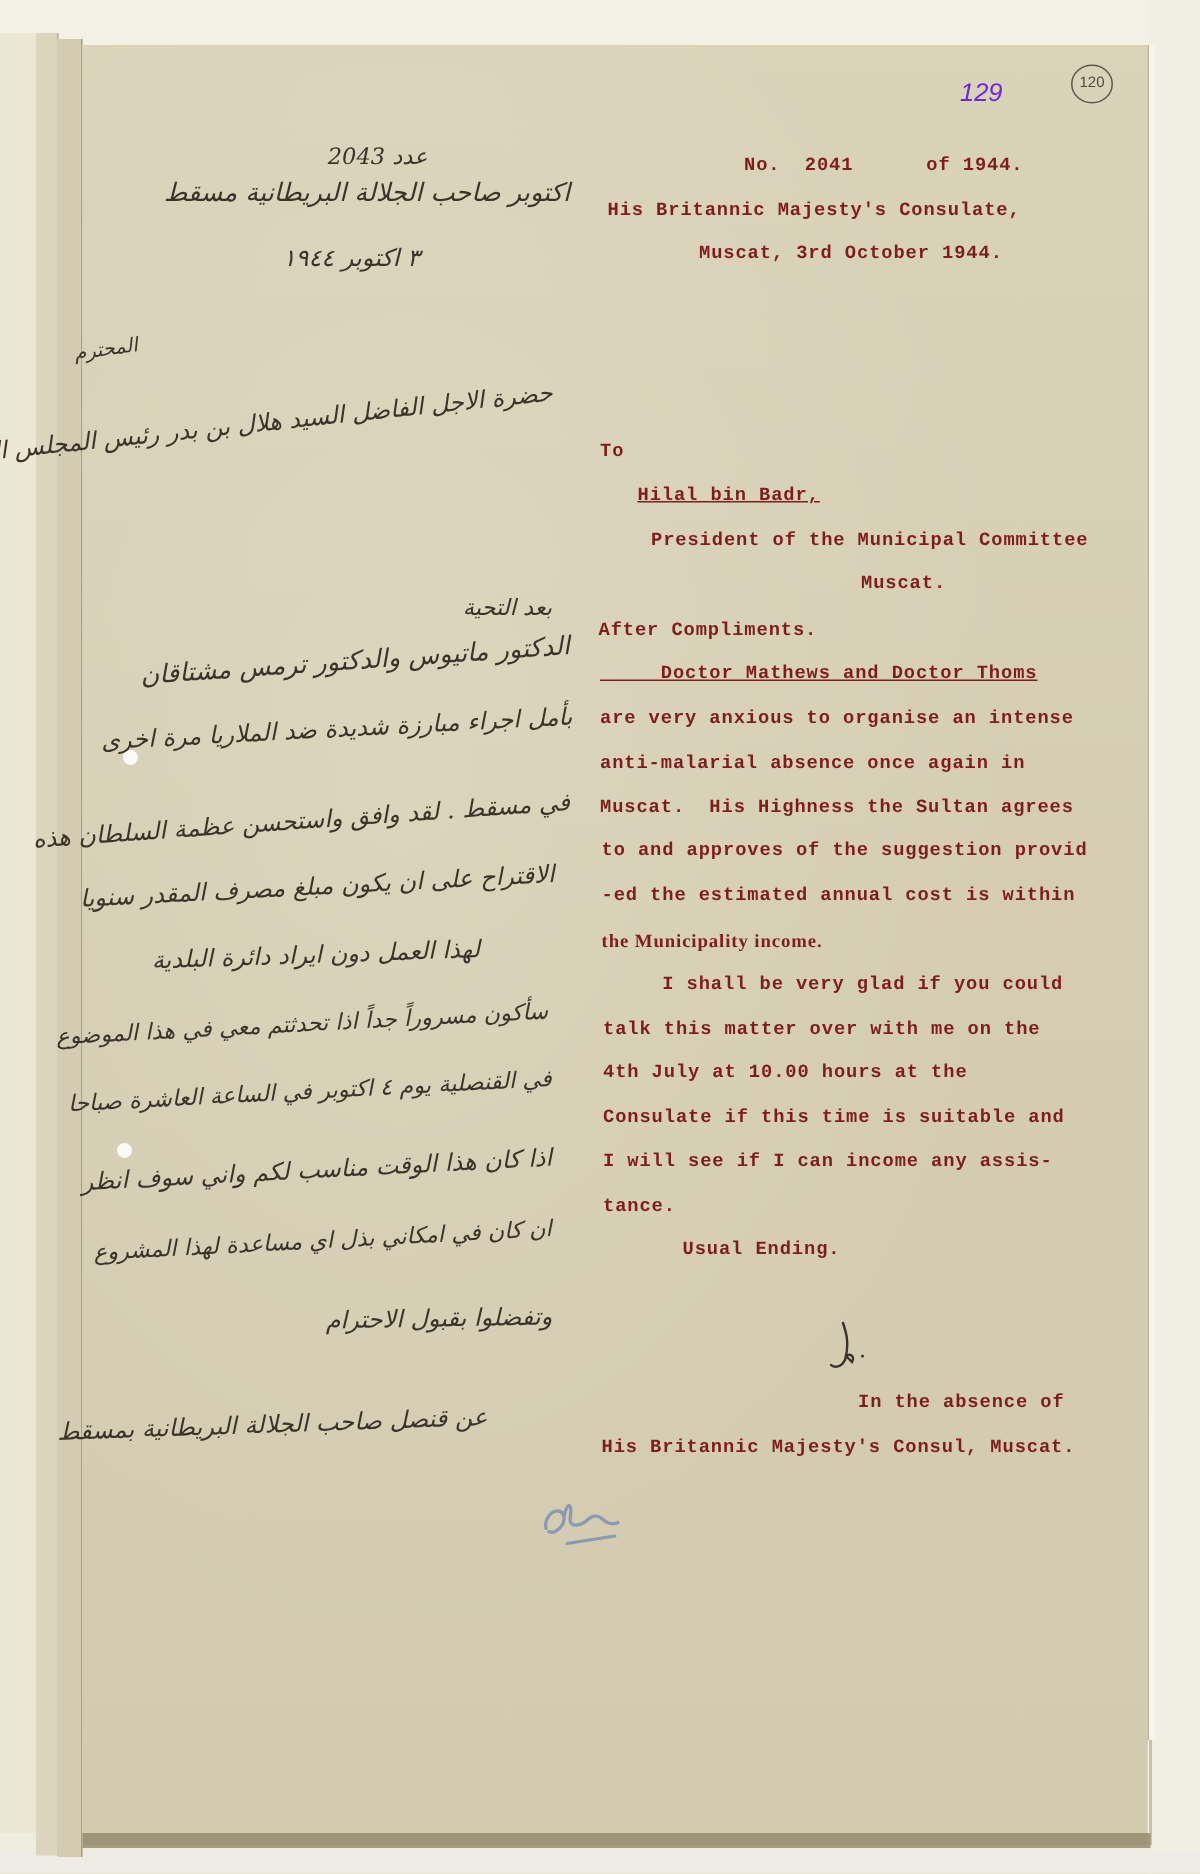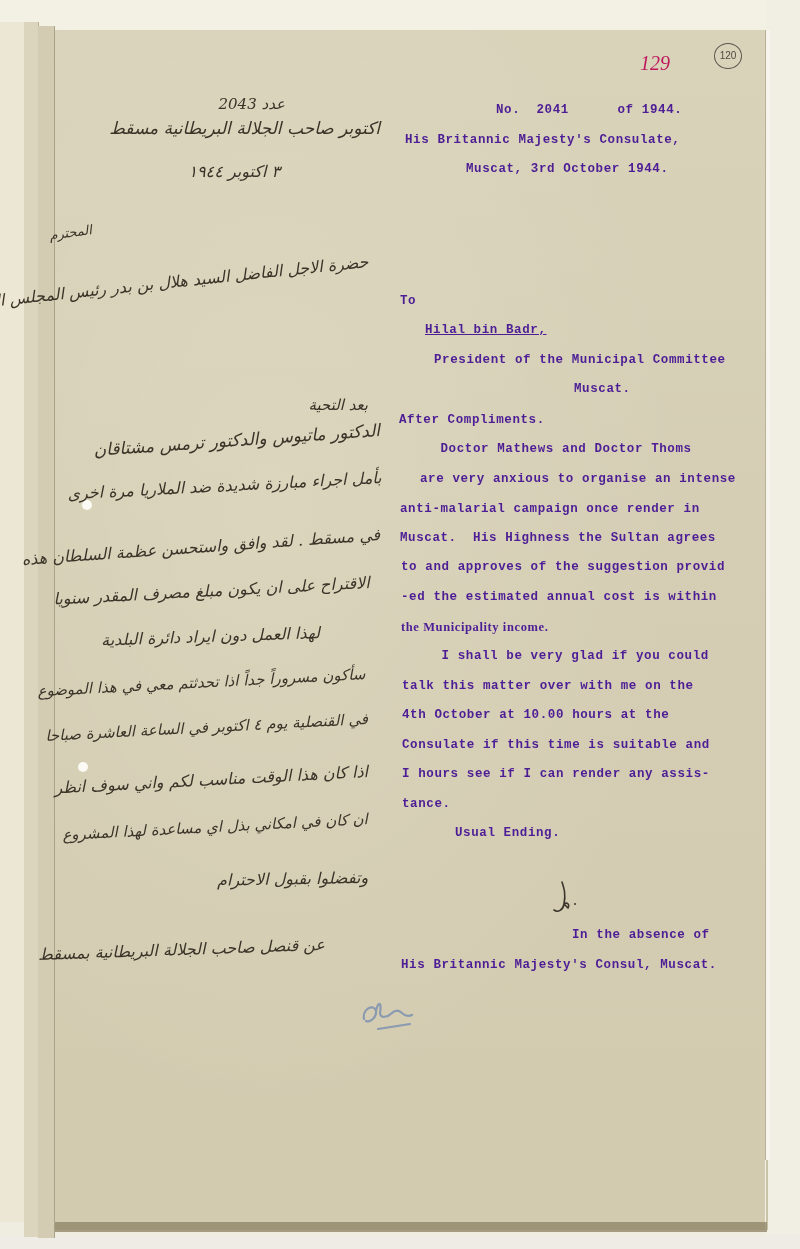--- a/index.html
+++ b/index.html
@@ -23,37 +23,37 @@
       background: #d6d0b6;
       background-image:
         radial-gradient(ellipse at 30% 40%, rgba(255,255,240,0.15), rgba(0,0,0,0) 60%),
         linear-gradient(180deg, #d9d3ba 0%, #d4cdb3 50%, #d3cbb0 100%);
       box-shadow: 1px 0 0 #f4f1e6, 3px 0 0 #c9c2a6;
     }
     .sheet-bottom-edge { position: absolute; left: 55px; top: 1222px; width: 712px; height: 10px; background: #8c8264; opacity: 0.75; }
     .sheet-right-line { position: absolute; left: 765px; top: 30px; width: 4px; height: 1130px; background: #f6f4ec; border-left: 1px solid #b9b198; }
 
     .typed {
-      position: absolute; color: #4c1d95; font-size: 12.5px; font-weight: bold;
+      position: absolute; color: #7f1d1d; font-size: 12.5px; font-weight: bold;
       letter-spacing: 0.6px; white-space: pre; line-height: 16px;
     }
     .hand {
       position: absolute; color: #3b3328; font-family: "DejaVu Serif", serif;
       direction: rtl; white-space: nowrap; font-size: 17px; font-style: italic;
       transform-origin: right center;
     }
     .folio-circle {
       position: absolute; left: 714px; top: 43px; width: 26px; height: 24px;
       border: 1.5px solid #5e574c; border-radius: 50%;
       font-family: "Liberation Sans", sans-serif; font-size: 10px; color: #4f4840;
       text-align: center; line-height: 24px;
     }
     .folio-old {
-      position: absolute; left: 640px; top: 52px; color: #be185d;
-      font-family: Liberation Serif, serif; font-style: italic; font-size: 20px;
+      position: absolute; left: 640px; top: 52px; color: #6d28d9;
+      font-family: Liberation Sans, sans-serif; font-style: italic; font-size: 17px;
     }
     .signature {
       position: absolute; left: 548px; top: 880px; width: 30px; height: 36px;
     }
     .blue-initials {
       position: absolute; left: 358px; top: 995px; width: 70px; height: 40px;
     }
     .punch {
       position: absolute; width: 10px; height: 10px; background: #fbfaf5; border-radius: 50%;
     }
@@ -81,32 +81,32 @@
 <div class="typed" style="left:496px; top:102px;">No.  2041      of 1944.</div>
 <div class="typed" style="left:405px; top:132px;">His Britannic Majesty's Consulate,</div>
 <div class="typed" style="left:466px; top:161px;">Muscat, 3rd October 1944.</div>
 
 <div class="typed" style="left:400px; top:293px;">To</div>
 <div class="typed" style="left:425px; top:322px;text-decoration:underline;">Hilal bin Badr,</div>
 <div class="typed" style="left:434px; top:352px;">President of the Municipal Committee</div>
 <div class="typed" style="left:574px; top:381px;">Muscat.</div>
 <div class="typed" style="left:399px; top:412px;">After Compliments.</div>
 
-<div class="typed" style="left:400px; top:441px;">     Doctor Mathews and Doctor Thoms</div>
-<div class="typed" style="left:400px; top:471px;margin-left:20px;">are very anxious to organise an intense</div>
-<div class="typed" style="left:400px; top:501px;">anti-malarial campaign once render in</div>
+<div class="typed" style="left:400px; top:441px;text-decoration:underline;">     Doctor Mathews and Doctor Thoms</div>
+<div class="typed" style="left:400px; top:471px;">are very anxious to organise an intense</div>
+<div class="typed" style="left:400px; top:501px;">anti-malarial absence once again in</div>
 <div class="typed" style="left:400px; top:530px;">Muscat.  His Highness the Sultan agrees</div>
 <div class="typed" style="left:401px; top:559px;">to and approves of the suggestion provid</div>
 <div class="typed" style="left:401px; top:589px;">-ed the estimated annual cost is within</div>
 <div class="typed" style="left:401px; top:619px;font-family:Liberation Serif, serif;">the Municipality income.</div>
 <div class="typed" style="left:401px; top:648px;">     I shall be very glad if you could</div>
 <div class="typed" style="left:402px; top:678px;">talk this matter over with me on the</div>
-<div class="typed" style="left:402px; top:707px;">4th October at 10.00 hours at the</div>
+<div class="typed" style="left:402px; top:707px;">4th July at 10.00 hours at the</div>
 <div class="typed" style="left:402px; top:737px;">Consulate if this time is suitable and</div>
-<div class="typed" style="left:402px; top:766px;">I hours see if I can render any assis-</div>
+<div class="typed" style="left:402px; top:766px;">I will see if I can income any assis-</div>
 <div class="typed" style="left:402px; top:796px;">tance.</div>
 <div class="typed" style="left:455px; top:825px;">Usual Ending.</div>
 
 <svg class="signature" viewBox="0 0 30 36">
   <path d="M14 2 C16 8, 18 14, 16 24 C15 30, 10 33, 6 30 M16 24 C19 22, 22 24, 20 28 Z" fill="none" stroke="#3a342b" stroke-width="1.6" stroke-linecap="round"></path>
   <circle cx="27" cy="24" r="1" fill="#3a342b"></circle>
 </svg>
 
 <div class="typed" style="left:572px; top:927px;">In the absence of</div>
 <div class="typed" style="left:401px; top:957px;">His Britannic Majesty's Consul, Muscat.</div>

